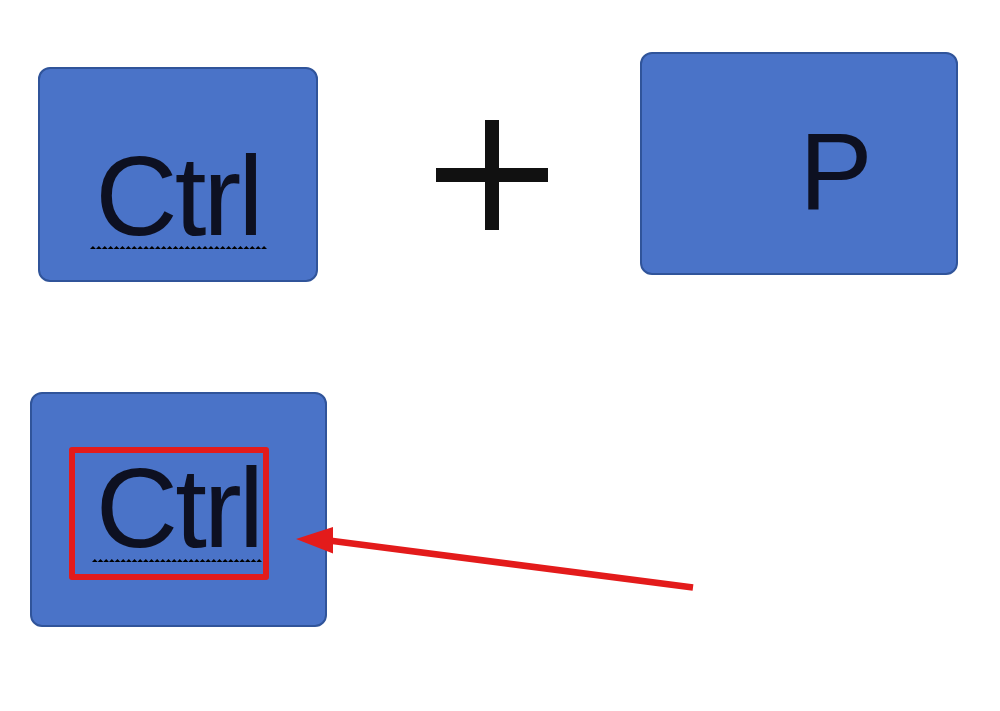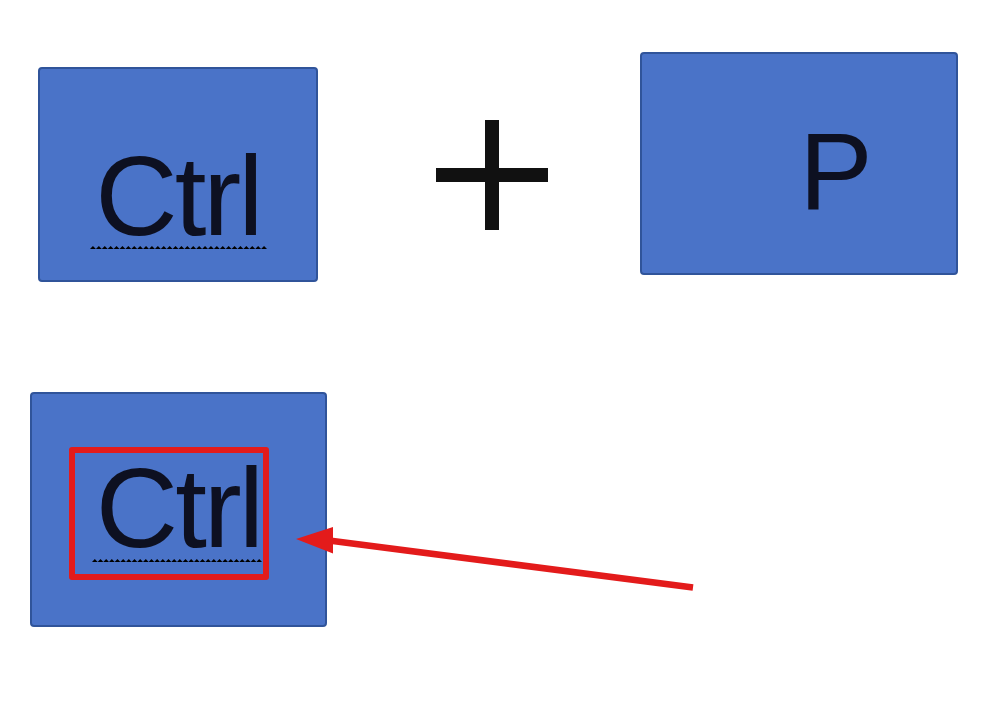--- a/index.html
+++ b/index.html
@@ -17,21 +17,21 @@
   .canvas{
     position:relative;
     width:1000px;height:711px;
     background:var(--background);
     overflow:hidden;
   }
   .key{
     position:absolute;
     background:var(--key-fill);
     border:2px solid var(--key-border);
-    border-radius:4px;
+    border-radius:12px;
   }
   .key-ctrl-top{left:38px;top:67px;width:280px;height:215px;}
   .key-p{left:640px;top:52px;width:318px;height:223px;}
   .key-ctrl-bottom{left:30px;top:392px;width:297px;height:235px;}
   .key-label{
     position:absolute;left:0;right:0;
     text-align:center;
     line-height:1;
     color:var(--key-text);
     font-weight:400;

